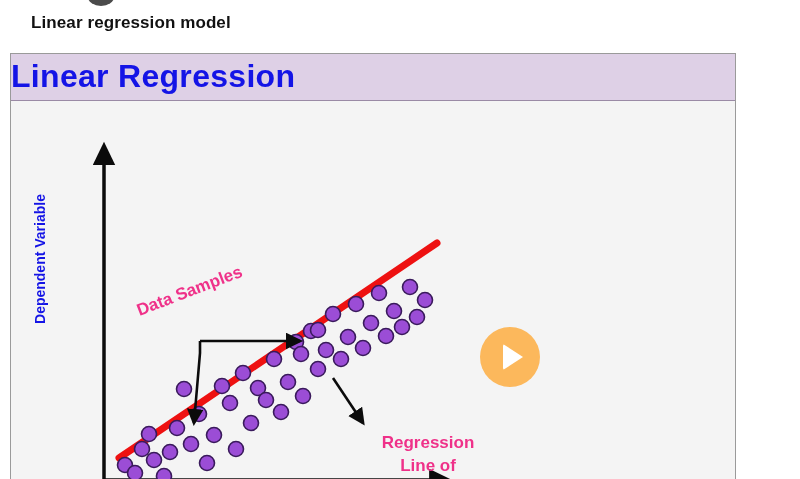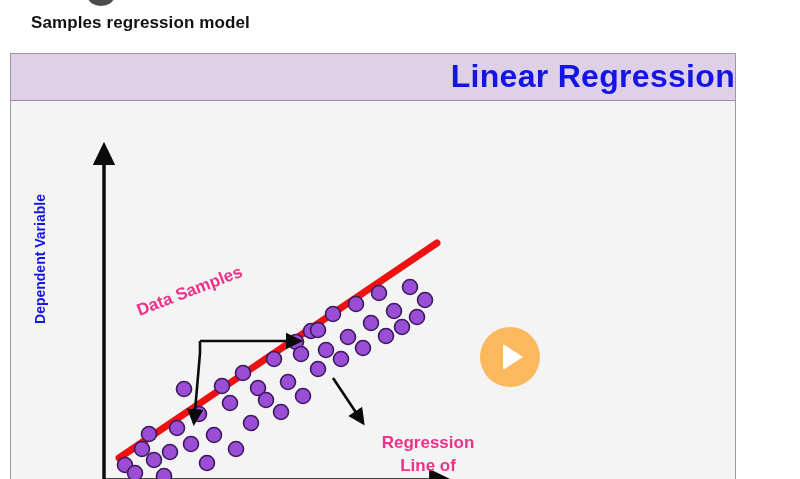--- a/index.html
+++ b/index.html
@@ -58,21 +58,21 @@
     height: 47px;
     background: #ded0e6;
     border-bottom: 1px solid #9a8aa5;
     box-sizing: border-box;
   }
   .slide-title {
     position: absolute;
     left: 0;
     right: 0;
     top: 4px;
-    text-align: right;
+    text-align: left;
     font-size: 32px;
     font-weight: bold;
     color: #1414e6;
     letter-spacing: 0.3px;
   }
   .slide-body {
     position: absolute;
     left: 0;
     top: 47px;
     right: 0;
@@ -151,21 +151,21 @@
     border-radius: 2px;
   }
 </style>
 </head>
 <body>
 
 <div id="root">
 
   <div class="top-blob"></div>
 
-  <div class="page-heading">Samples regression model</div>
+  <div class="page-heading">Linear regression model</div>
 
   <div class="slide">
 
     <div class="slide-title-bar">
       <div class="slide-title">Linear Regression</div>
     </div>
 
     <div class="slide-body">
 
       <div class="chart-area">

